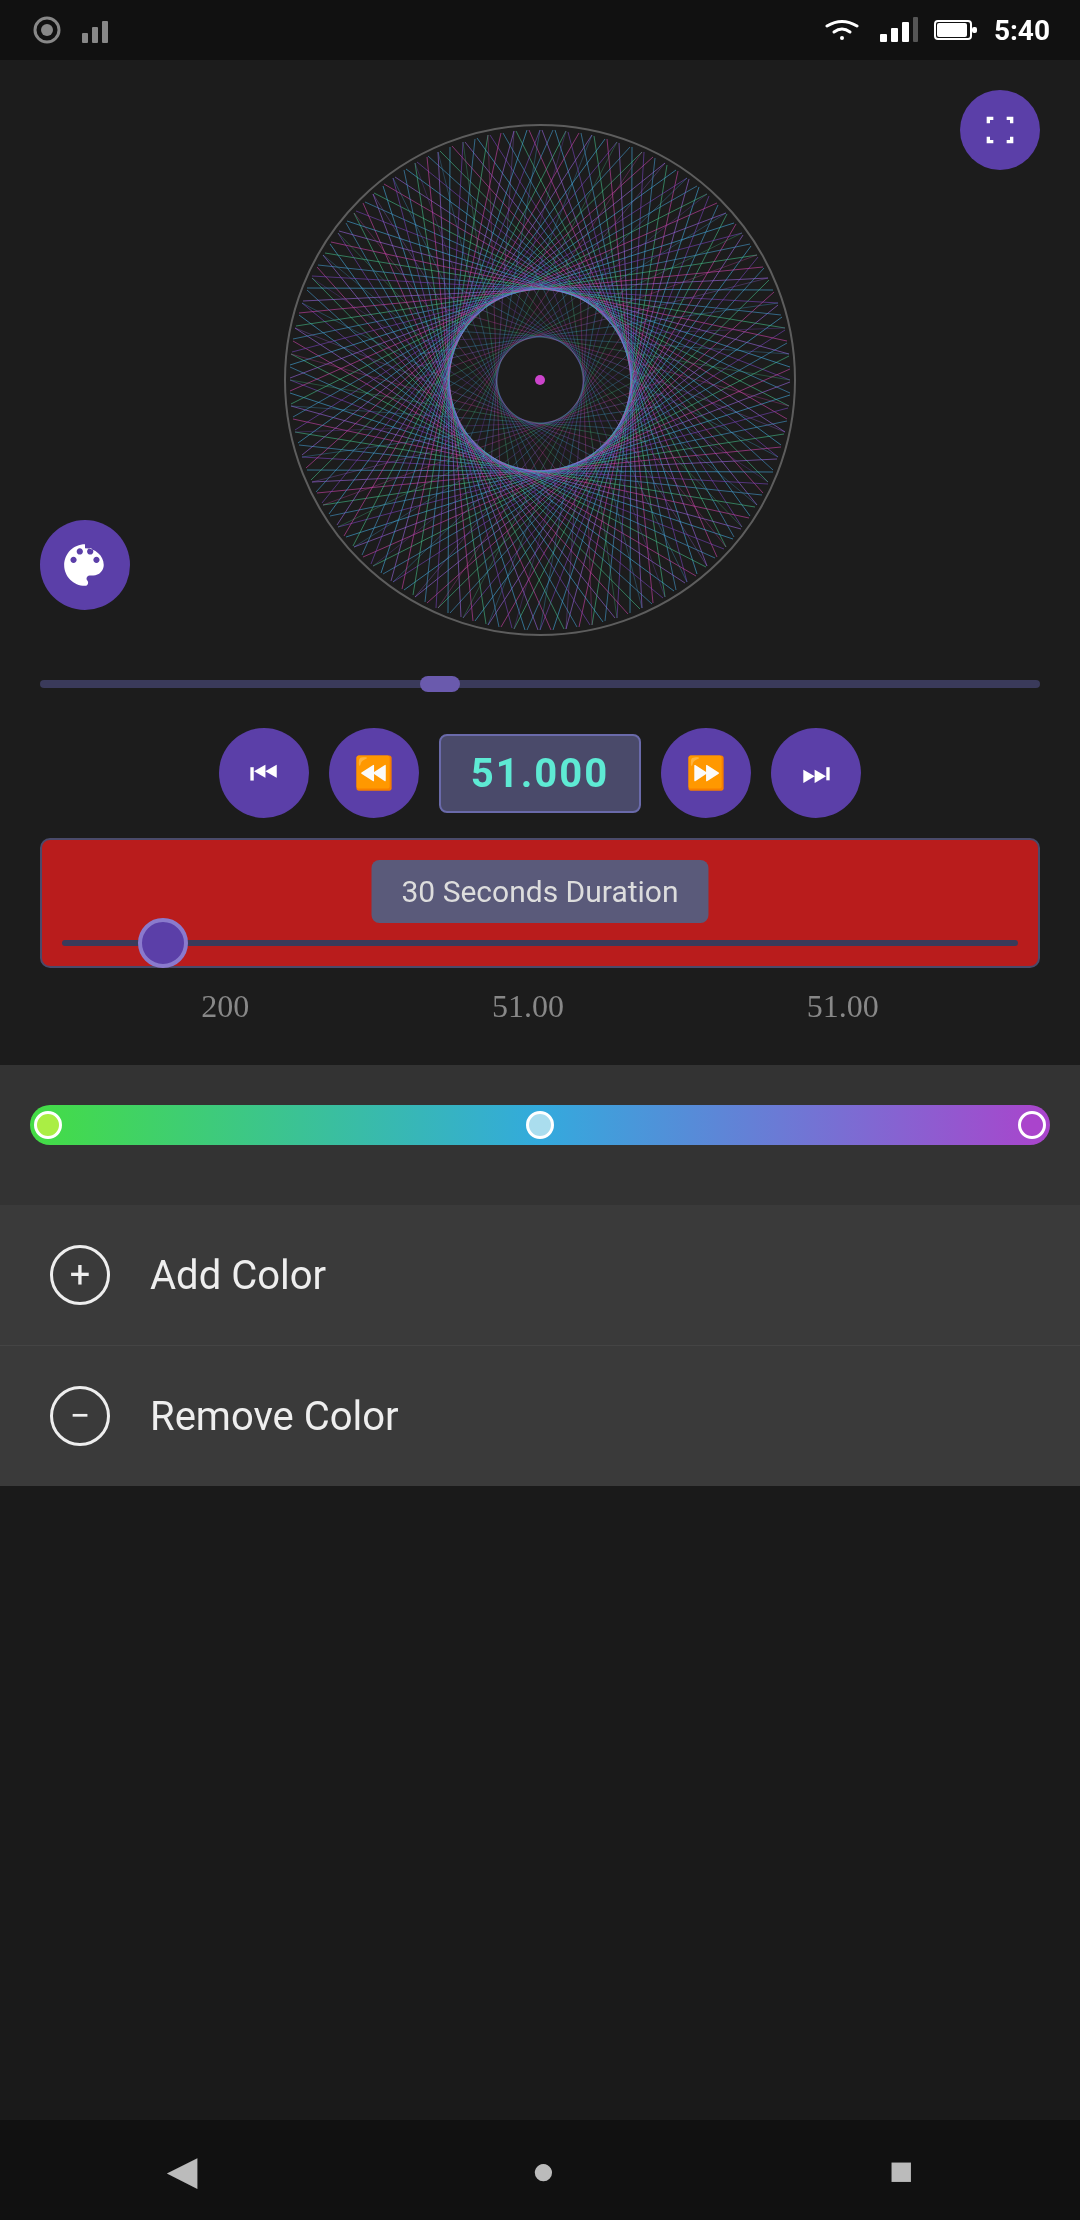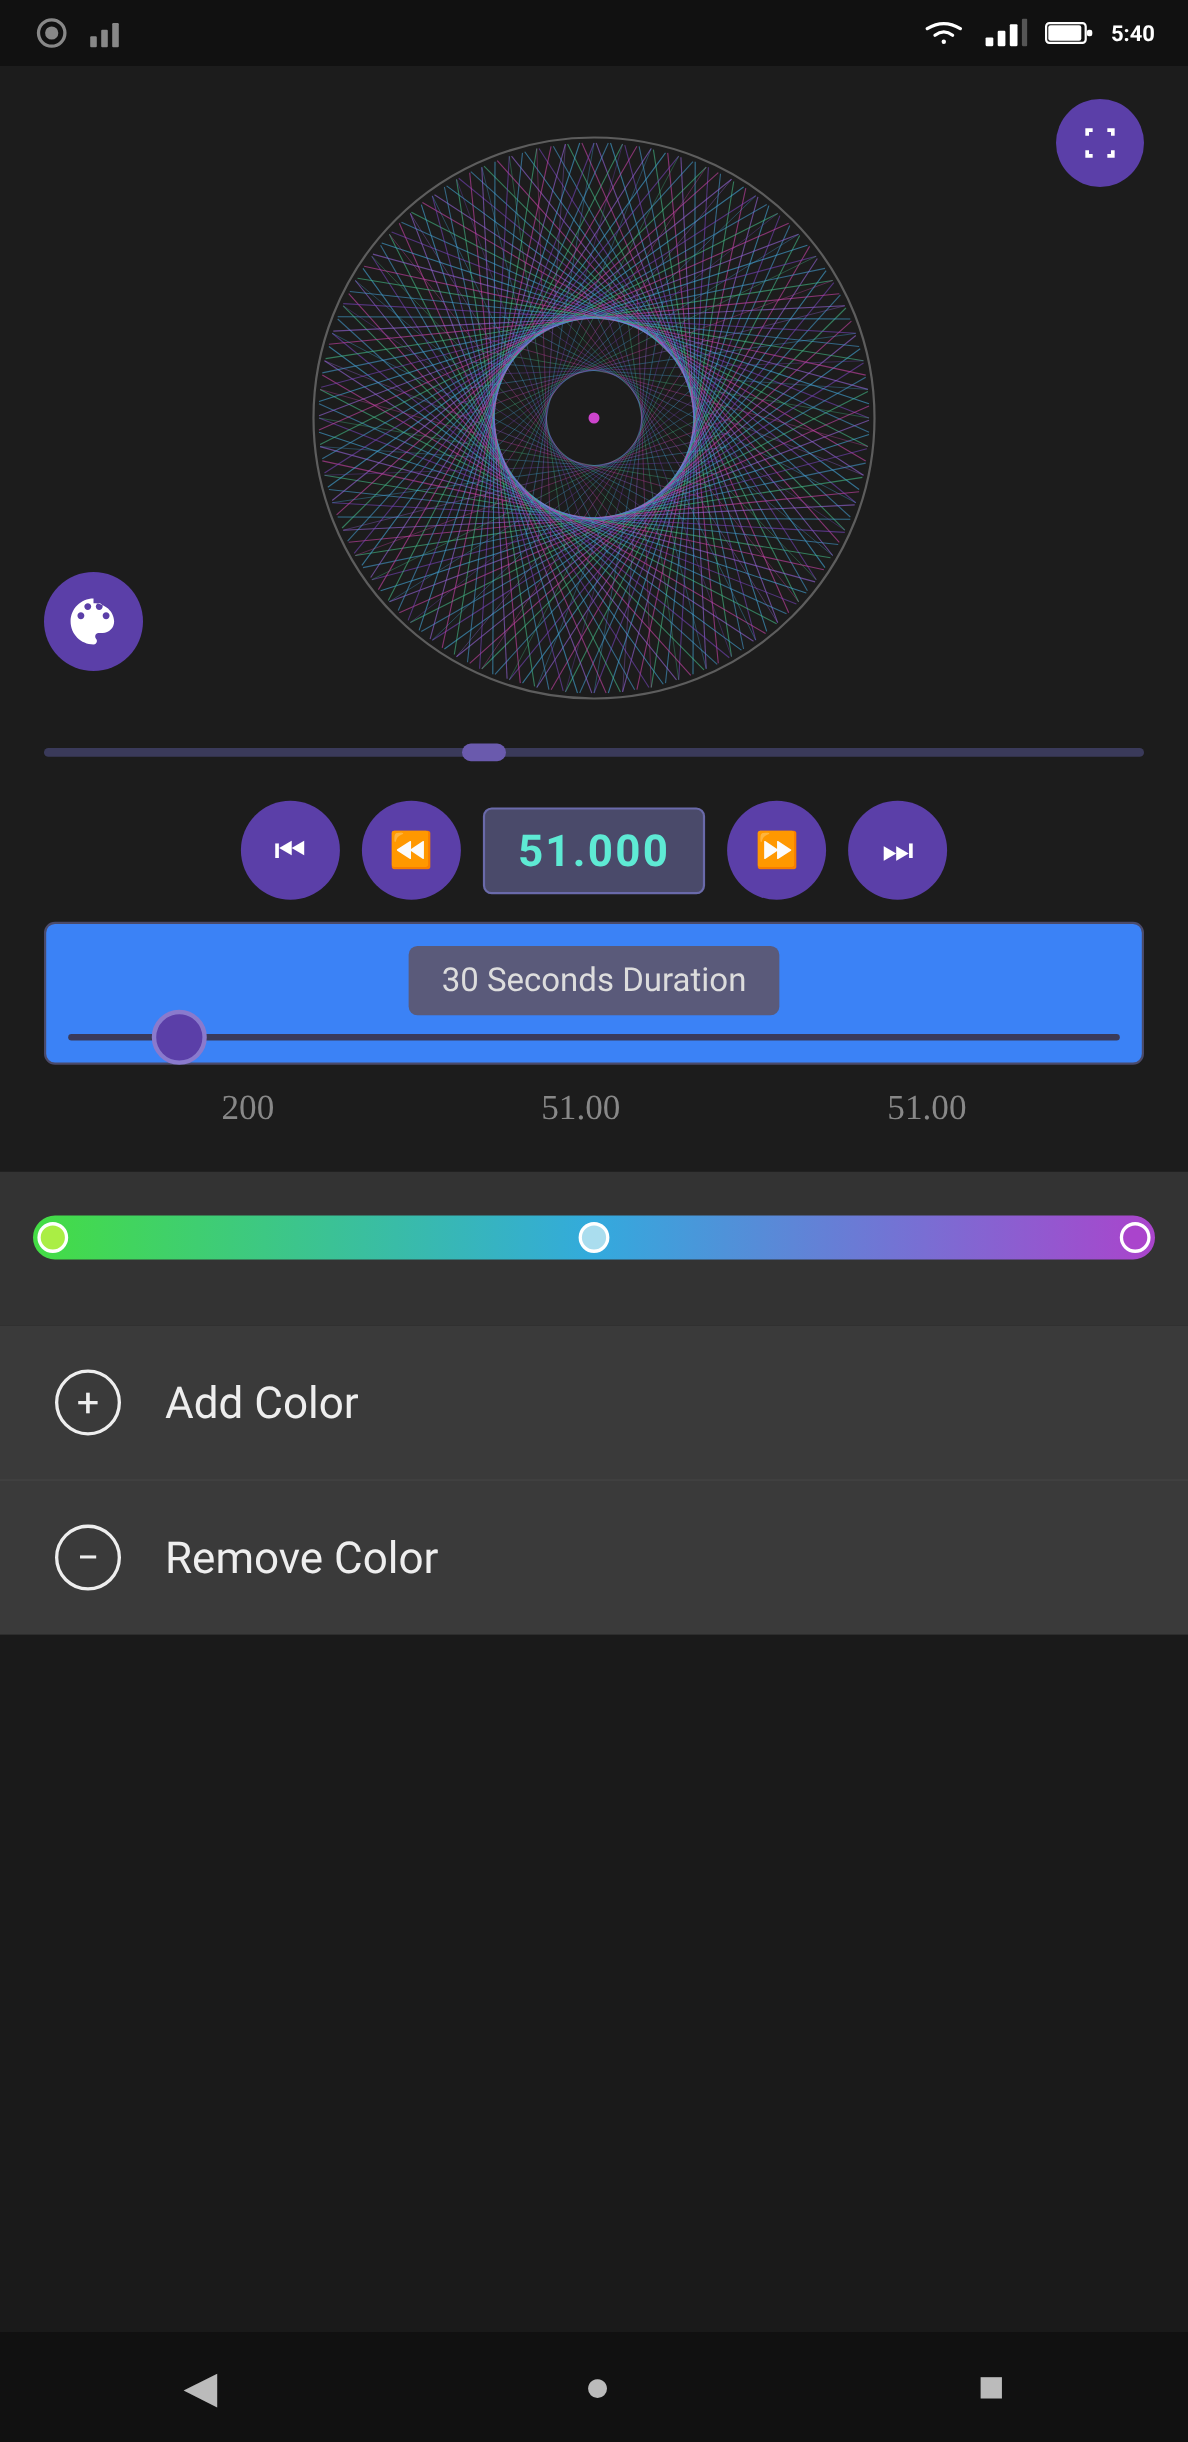--- a/index.html
+++ b/index.html
@@ -17,21 +17,21 @@
     .status-bar {
       width: 100%;
       height: 60px;
       background: #111;
       display: flex;
       align-items: center;
       justify-content: space-between;
       padding: 0 30px;
     }
     .status-left { display: flex; gap: 16px; align-items: center; }
-    .status-right { display: flex; gap: 16px; align-items: center; font-size: 20px; font-weight: bold; }
+    .status-right { display: flex; gap: 16px; align-items: center; font-size: 28px; font-weight: bold; }
 
     
     .viz-area {
       width: 100%;
       background: #1c1c1c;
       position: relative;
       padding: 40px 20px 20px 20px;
       display: flex;
       flex-direction: column;
       align-items: center;
@@ -138,21 +138,21 @@
       color: #5eead4;
       letter-spacing: 2px;
       min-width: 200px;
       text-align: center;
     }
 
     
     .duration-panel {
       width: calc(100% - 40px);
       margin: 20px 20px 0 20px;
-      background: #3b82f6;
+      background: #b91c1c;
       border: 2px solid #4a4a6a;
       border-radius: 10px;
       padding: 20px;
       position: relative;
     }
     .duration-tooltip {
       background: #5a5a7a;
       border-radius: 8px;
       padding: 14px 30px;
       font-size: 30px;

